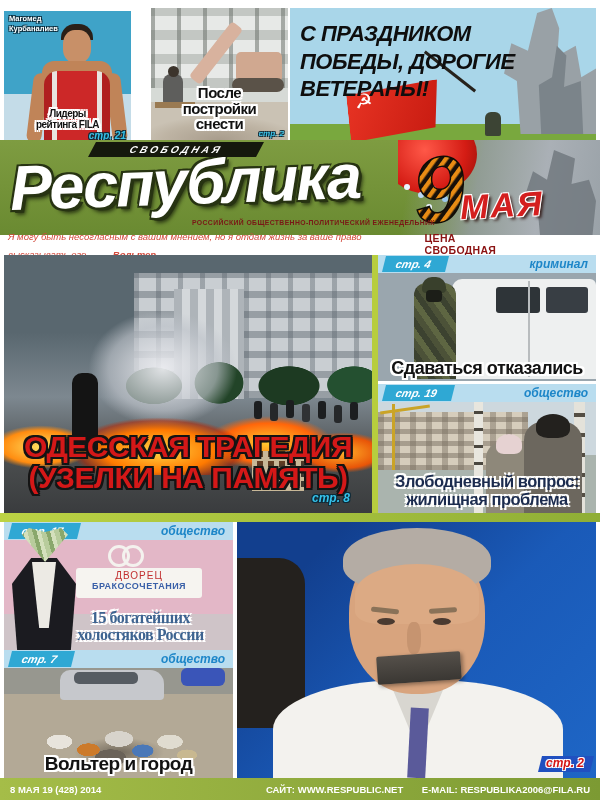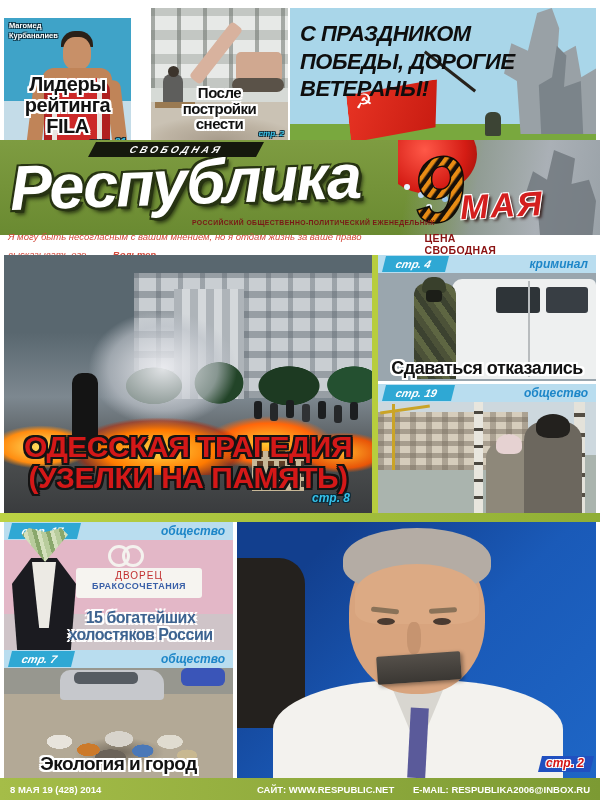--- a/index.html
+++ b/index.html
@@ -50,30 +50,30 @@
           display:flex;align-items:center;justify-content:space-between;padding:0 10px;box-sizing:border-box;color:#fff;font-weight:bold;font-size:9.5px;}
   .footer .right span{margin-left:16px;}
   .gstrip{left:0;top:513px;width:600px;height:9px;background:linear-gradient(90deg,#bcd344,#8fae36);}
   .vstrip{left:372px;top:255px;width:6px;height:258px;background:#b7cd3e;}
 </style>
 </head>
 <body>
 
 <div class="page">
 
-  <div class="photo" style="left:4px;top:18px;width:127px;height:132px;background:linear-gradient(180deg,#3fa3c8 0 63%,#c4dce8 63% 100%);">
+  <div class="photo" style="left:4px;top:11px;width:127px;height:132px;background:linear-gradient(180deg,#3fa3c8 0 63%,#c4dce8 63% 100%);">
     <div class="abs" style="left:57px;top:13px;width:32px;height:16px;background:#2a2018;border-radius:14px 14px 0 0;"></div>
     <div class="abs" style="left:59px;top:19px;width:28px;height:33px;background:#c89068;border-radius:42%;"></div>
     <div class="abs" style="left:38px;top:50px;width:70px;height:22px;background:#c08458;border-radius:12px 12px 0 0;"></div>
     <div class="abs" style="left:26px;top:62px;width:15px;height:70px;background:#c08458;border-radius:8px;transform:rotate(7deg);"></div>
     <div class="abs" style="left:105px;top:62px;width:15px;height:70px;background:#c08458;border-radius:8px;transform:rotate(-7deg);"></div>
     <div class="abs" style="left:40px;top:60px;width:66px;height:72px;background:linear-gradient(90deg,#b02020 0 12%,#e8e4e0 12% 20%,#cc2828 20% 80%,#e8e4e0 80% 88%,#b02020 88% 100%);border-radius:14px 14px 0 0;"></div>
     <div class="abs ml tsd" style="left:5px;top:3px;font-size:7.5px;font-weight:bold;color:#fff;line-height:1.3;">Магомед
 Курбаналиев</div>
-    <div class="abs hl ml tsw" style="left:0;right:0;bottom:13px;font-size:20px;color:#121212;margin-top:48px;">Лидеры
+    <div class="abs hl ml tsw" style="left:0;right:0;bottom:13px;font-size:10px;color:#121212;margin-top:48px;">Лидеры
 рейтинга FILA</div>
     <div class="pageref tsd" style="right:5px;bottom:2px;text-align:right;">стр. 21</div>
   </div>
 
   <div class="photo" style="left:151px;top:8px;width:137px;height:132px;background:#d6dad6;">
     <div class="abs" style="left:0;top:0;width:137px;height:80px;background:repeating-linear-gradient(0deg,#c2c6c2 0 10px,#e9ebe9 10px 24px),#dfe1df;opacity:.9;"></div>
     <div class="abs" style="left:0;top:0;width:137px;height:80px;background:repeating-linear-gradient(90deg,rgba(110,116,110,.55) 0 4px,rgba(0,0,0,0) 4px 26px);"></div>
     <div class="abs" style="left:58px;top:10px;width:14px;height:70px;background:#d8b29e;transform:rotate(38deg);border-radius:4px;"></div>
     <div class="abs" style="right:6px;top:44px;width:46px;height:30px;background:#d0a890;border-radius:5px;"></div>
     <div class="abs" style="right:4px;top:70px;width:52px;height:14px;background:#5a5248;border-radius:7px;"></div>
@@ -168,52 +168,54 @@
     </div>
     <div class="abs" style="left:0;top:28px;width:150px;height:58px;background:repeating-linear-gradient(0deg,rgba(120,110,96,.5) 0 5px,rgba(0,0,0,0) 5px 12px),repeating-linear-gradient(90deg,rgba(120,110,96,.45) 0 6px,rgba(0,0,0,0) 6px 16px),#d6cdbc;"></div>
     <div class="abs" style="left:14px;top:20px;width:3px;height:66px;background:#caa428;"></div>
     <div class="abs" style="left:2px;top:24px;width:50px;height:3px;background:#caa428;transform:rotate(-8deg);"></div>
     <div class="abs" style="left:96px;top:18px;width:9px;height:111px;background:repeating-linear-gradient(0deg,#e8e6de 0 14px,#4a463e 14px 17px);"></div>
     <div class="abs" style="left:196px;top:18px;width:11px;height:111px;background:repeating-linear-gradient(0deg,#e4e2da 0 16px,#544e44 16px 20px);"></div>
     <div class="abs" style="left:108px;top:58px;width:44px;height:71px;background:#8e887a;border-radius:16px 16px 0 0;"></div>
     <div class="abs" style="left:118px;top:50px;width:26px;height:20px;background:#e6d2d2;border-radius:50% 50% 30% 30%;"></div>
     <div class="abs" style="left:146px;top:38px;width:58px;height:91px;background:#6c675e;border-radius:18px 18px 0 0;"></div>
     <div class="abs" style="left:158px;top:30px;width:34px;height:24px;background:#23211e;border-radius:50% 50% 35% 35%;"></div>
+    <div class="abs hl ml" style="left:0;right:0;bottom:5px;font-size:16.5px;color:#1b2b4e;text-shadow:-2px -2px 0 #fff,2px -2px 0 #fff,-2px 2px 0 #fff,2px 2px 0 #fff;">Злободневный вопрос:
+жилищная проблема</div>
   </div>
 
   <div class="abs gstrip"></div>
 
   <div class="photo" style="left:4px;top:522px;width:229px;height:128px;background:linear-gradient(180deg,#e3b7c7 0 72%,#cfc4c8 72% 100%);">
     <div class="bar">
       <span class="tab">стр. 17</span>
       <span class="sec">общество</span>
     </div>
     <div class="abs" style="left:104px;top:23px;width:16px;height:16px;border:3px solid #f4f2ee;border-radius:50%;"></div>
     <div class="abs" style="left:118px;top:23px;width:16px;height:16px;border:3px solid #f4f2ee;border-radius:50%;"></div>
     <div class="abs" style="left:72px;top:46px;width:126px;height:30px;background:#f6f4f0;border-radius:3px;text-align:center;padding-top:2px;box-sizing:border-box;">
       <div style="font-size:10px;font-weight:normal;color:#c23030;letter-spacing:1px;">ДВОРЕЦ</div>
       <div style="font-size:9px;font-weight:bold;color:#3a60a8;letter-spacing:.5px;">БРАКОСОЧЕТАНИЯ</div>
     </div>
     <div class="abs" style="left:8px;top:36px;width:64px;height:92px;background:#1b1b20;clip-path:polygon(30% 0,70% 0,100% 28%,92% 100%,8% 100%,0 28%);"></div>
     <div class="abs" style="left:28px;top:40px;width:24px;height:66px;background:#eceae4;clip-path:polygon(0 0,100% 0,70% 100%,30% 100%);"></div>
     <div class="abs" style="left:18px;top:6px;width:46px;height:34px;background:repeating-linear-gradient(75deg,#b8cc9c 0 5px,#8aa86c 5px 9px,#d4e0bc 9px 13px);clip-path:polygon(50% 100%,0 20%,15% 0,50% 12%,85% 0,100% 20%);"></div>
-    <div class="abs hl ml" style="left:44px;right:0;bottom:6px;font-size:16px;color:#3d6390;text-shadow:-2px -2px 0 #fff,2px -2px 0 #fff,-2px 2px 0 #fff,2px 2px 0 #fff;">15 богатейших
+    <div class="abs hl ml" style="left:44px;right:0;bottom:6px;font-size:16px;color:#3d6390;text-shadow:-2px -2px 0 #fff,2px -2px 0 #fff,-2px 2px 0 #fff,2px 2px 0 #fff;font-family:Liberation Serif, serif;">15 богатейших
 холостяков России</div>
   </div>
 
   <div class="photo" style="left:4px;top:650px;width:229px;height:128px;background:linear-gradient(180deg,#97978f 0 34%,#b3a996 34% 100%);">
     <div class="bar">
       <span class="tab">стр. 7</span>
       <span class="sec">общество</span>
     </div>
     <div class="abs" style="left:56px;top:20px;width:104px;height:30px;background:#c6c8cc;border-radius:10px 14px 4px 4px;"></div>
     <div class="abs" style="left:70px;top:22px;width:64px;height:12px;background:#565c62;border-radius:5px;"></div>
     <div class="abs" style="right:8px;top:18px;width:44px;height:18px;background:#3a55b8;border-radius:6px;"></div>
     <div class="abs" style="left:30px;top:62px;width:170px;height:54px;background:radial-gradient(ellipse 18px 10px at 15% 55%,#e8e4dc 70%,rgba(0,0,0,0) 72%),radial-gradient(ellipse 16px 9px at 32% 70%,#cc7a2a 70%,rgba(0,0,0,0) 72%),radial-gradient(ellipse 20px 11px at 50% 50%,#d8d4cc 70%,rgba(0,0,0,0) 72%),radial-gradient(ellipse 15px 9px at 64% 72%,#4a78b8 70%,rgba(0,0,0,0) 72%),radial-gradient(ellipse 18px 10px at 80% 55%,#e0dcd0 70%,rgba(0,0,0,0) 72%),radial-gradient(ellipse 22px 12px at 45% 85%,#6a6258 70%,rgba(0,0,0,0) 72%),radial-gradient(ellipse 14px 8px at 90% 80%,#c8b890 70%,rgba(0,0,0,0) 72%),radial-gradient(ellipse 60px 20px at 50% 75%,rgba(70,62,52,.6),rgba(0,0,0,0) 75%);"></div>
-    <div class="abs hl tsw" style="left:0;right:0;bottom:4px;font-size:19px;color:#121212;">Экология и город</div>
+    <div class="abs hl tsw" style="left:0;right:0;bottom:4px;font-size:19px;color:#121212;">Вольтер и город</div>
   </div>
 
   <div class="photo" style="left:237px;top:522px;width:359px;height:256px;background:linear-gradient(135deg,#123f8e 0 18%,#1a5ab8 55%,#1e66c6 100%);">
     <div class="abs" style="left:-10px;top:36px;width:78px;height:170px;background:#24211e;border-radius:0 26px 26px 0;"></div>
     <div class="abs" style="left:36px;top:158px;width:290px;height:110px;background:#f3f2ee;border-radius:45% 45% 0 0;"></div>
     <div class="abs" style="left:156px;top:168px;width:50px;height:60px;background:#d8d6d0;clip-path:polygon(50% 100%,0 0,100% 0);"></div>
     <div class="abs" style="left:172px;top:186px;width:18px;height:70px;background:#5a5a9a;transform:rotate(3deg);"></div>
     <div class="abs" style="left:112px;top:16px;width:136px;height:156px;background:#d8a47e;border-radius:48% 48% 46% 46%;"></div>
     <div class="abs" style="left:106px;top:6px;width:148px;height:64px;background:#b4aca4;border-radius:50% 50% 40% 40%;"></div>
     <div class="abs" style="left:118px;top:42px;width:124px;height:60px;background:#dcaa84;border-radius:50% 50% 20% 20%;"></div>
@@ -224,17 +226,17 @@
     <div class="abs" style="left:170px;top:100px;width:14px;height:32px;background:#c69470;border-radius:40%;"></div>
     <div class="abs" style="left:140px;top:132px;width:84px;height:28px;background:linear-gradient(180deg,#55504a,#3a3733);transform:rotate(-4deg);border-radius:2px;box-shadow:2px 2px 4px rgba(0,0,0,.4);"></div>
     <div class="abs" style="right:4px;bottom:6px;width:52px;height:16px;background:#2050c0;transform:skewX(-14deg);"></div>
     <div class="pageref tsw1" style="right:12px;bottom:8px;font-size:12px;color:#d41414;">стр. 2</div>
   </div>
 
   <div class="abs footer">
     <span>8 МАЯ 19 (428) 2014</span>
     <span class="right">
       <span>САЙТ: WWW.RESPUBLIC.NET</span>
-      <span>E-MAIL: RESPUBLIKA2006@INBOX.RU</span>
+      <span>E-MAIL: RESPUBLIKA2006@FILA.RU</span>
     </span>
   </div>
 
 </div>
 
 </body></html>

